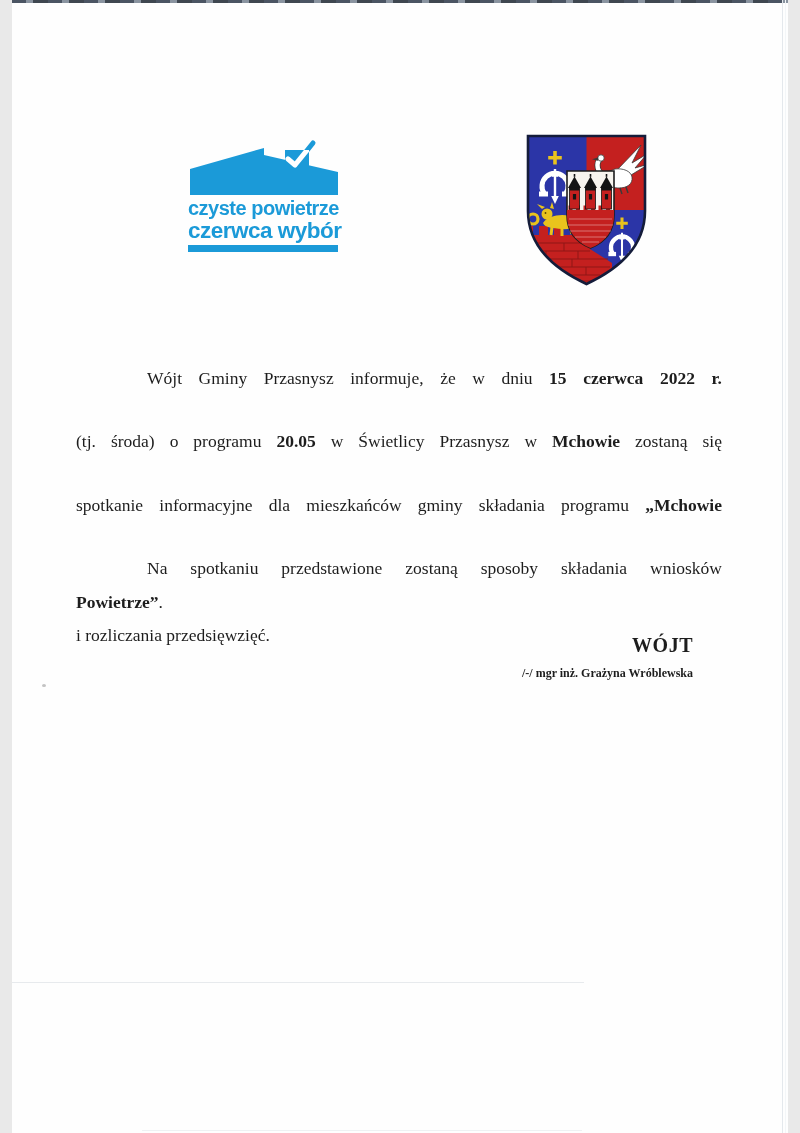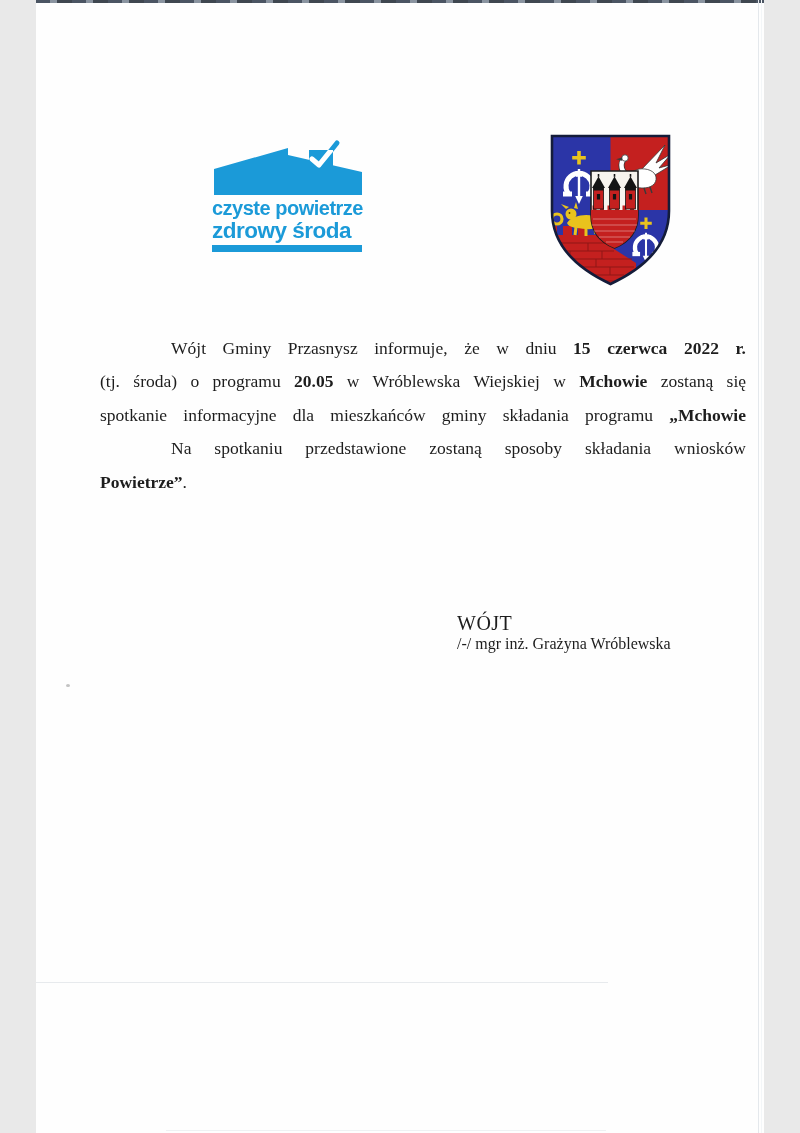--- a/index.html
+++ b/index.html
@@ -1,17 +1,17 @@
 <!DOCTYPE html>
 <html style="--logo_blue: #1b9ad8; --herb_blue: #2b35a7; --herb_red: #c4201f; --herb_gold: #e9c31d; --ink: #1d1d1d;"><head>
 <meta charset="utf-8">
 <style>
   html,body{margin:0;padding:0;background:#e9e9e9;}
   .page{position:relative;width:728px;height:1133px;margin:0 auto;background:#fefefe;
-        overflow:hidden;font-family:"Liberation Serif", serif;color:#1d1d1d;}
+        overflow:hidden;font-family:"Liberation Serif", serif;color:#1d1d1d;padding-left:48px;}
 
   
   .scan-top{position:absolute;left:0;top:0;width:800px;height:3px;
     background:repeating-linear-gradient(90deg,#4b5563 0 14px,#8a94a0 14px 21px,#3f4750 21px 36px);}
   .scan-line-mid{position:absolute;left:0;top:982px;width:572px;height:1px;background:#e7eaed;}
   .scan-speck{position:absolute;left:30px;top:684px;width:4px;height:3px;border-radius:50%;background:#c3c3c3;}
   .scan-right{position:absolute;right:5px;top:0;bottom:0;width:1px;background:#e4e8ec;}
   .scan-right2{position:absolute;right:2px;top:0;bottom:0;width:1px;background:#f3f6f8;}
   .scan-bottom{position:absolute;left:130px;top:1130px;width:440px;height:1px;background:#eef1f3;}
 
@@ -25,28 +25,28 @@
   .logo-bar{margin-top:3px;width:150px;height:7px;background:var(--logo_blue);}
 
   
   .herb{position:absolute;left:508px;top:131px;width:133px;height:159px;}
   .f-blue{fill:var(--herb_blue);} .f-red{fill:var(--herb_red);}
   .f-gold{fill:var(--herb_gold);} .s-gold{stroke:var(--herb_gold);}
 
   
   .letter{position:absolute;left:64px;top:332px;width:646px;font-size:17.5px;line-height:33.4px;}
   .line{white-space:normal;}
-  .line.justify{text-align:justify;text-align-last:justify;}
+  .line.justify{text-align:justify;text-align-last:justify;margin-top:30px;}
   .line.indent{padding-left:71px;}
   .bold{font-weight:bold;}
 
   
-  .sig{position:absolute;left:421px;top:612px;width:260px;text-align:left;}
+  .sig{position:absolute;left:421px;top:634px;width:260px;text-align:right;font-weight:bold;}
   .sig-title{font-size:20px;letter-spacing:0.5px;}
-  .sig-name{margin-top:0;font-size:16px;}
+  .sig-name{margin-top:9px;font-size:12px;}
 </style>
 </head>
 <body>
 
 <div class="page">
 
   <div class="scan-top"></div>
 
   <div class="logo">
     <svg class="logo-house" viewBox="0 -4 152 54" xmlns="http://www.w3.org/2000/svg">
@@ -54,21 +54,21 @@
         <clipPath id="cp-chimney">
             <rect x="97" y="5" width="24" height="19"></rect>
           </clipPath>
       </defs>
       <path d="M2,50 L2,24 L76,3 L76,10 L150,27 L150,50 Z" style="fill:var(--logo_blue)"></path>
       <rect x="97" y="5" width="24" height="18" style="fill:var(--logo_blue)"></rect>
       <polyline points="117,8 125,-2" fill="none" style="stroke:var(--logo_blue)" stroke-width="5" stroke-linecap="round"></polyline>
       <polyline points="100,14 107,20 124,-1" fill="none" stroke="#ffffff" stroke-width="5" stroke-linecap="round" stroke-linejoin="round" clip-path="url(#cp-chimney)"></polyline>
     </svg>
     <div class="logo-t1">czyste powietrze</div>
-    <div class="logo-t2">zdrowy środa</div>
+    <div class="logo-t2">czerwca wybór</div>
     <div class="logo-bar"></div>
   </div>
 
   <svg class="herb" viewBox="0 0 133 159" xmlns="http://www.w3.org/2000/svg">
     <defs>
       <clipPath id="cp-shield">
         <path d="M8,5 H125 V80 C125,112 103,136 66.5,153 C30,136 8,112 8,80 Z"></path>
       </clipPath>
       <g id="pobog">
         <path class="f-gold" d="M-1.8,-30 h3.6 v5 h5 v3.6 h-5 v5 h-3.6 v-5 h-5 v-3.6 h5 Z"></path>
@@ -157,24 +157,25 @@
           </g>
         </g>
       </g>
     </g>
 
     <path d="M8,5 H125 V80 C125,112 103,136 66.5,153 C30,136 8,112 8,80 Z" fill="none" stroke="#141c3a" stroke-width="2.6"></path>
   </svg>
 
   <div class="letter" id="letter">
       <div class="line justify indent"><span>Wójt Gminy Przasnysz informuje, że w dniu </span><span class="bold">15 czerwca 2022 r.</span></div>
-      <div class="line justify"><span>(tj. środa) o programu </span><span class="bold">20.05</span><span> w Wróblewska Wiejskiej w </span><span class="bold">Mchowie</span><span> zostaną się</span></div>
+      <div class="line justify"><span>(tj. środa) o programu </span><span class="bold">20.05</span><span> w Świetlicy Przasnysz w </span><span class="bold">Mchowie</span><span> zostaną się</span></div>
       <div class="line justify"><span>spotkanie informacyjne dla mieszkańców gminy składania programu </span><span class="bold">„Mchowie</span></div>
       <div class="line justify indent"><span>Na spotkaniu przedstawione zostaną sposoby składania wniosków</span></div>
       <div class="line"><span class="bold">Powietrze”</span><span>.</span></div>
+      <div class="line"><span>i rozliczania przedsięwzięć.</span></div>
     </div>
 
   <div class="sig">
     <div class="sig-title">WÓJT</div>
     <div class="sig-name">/-/ mgr inż. Grażyna Wróblewska</div>
   </div>
 
   <div class="scan-line-mid"></div>
   <div class="scan-speck"></div>
   <div class="scan-right"></div>

